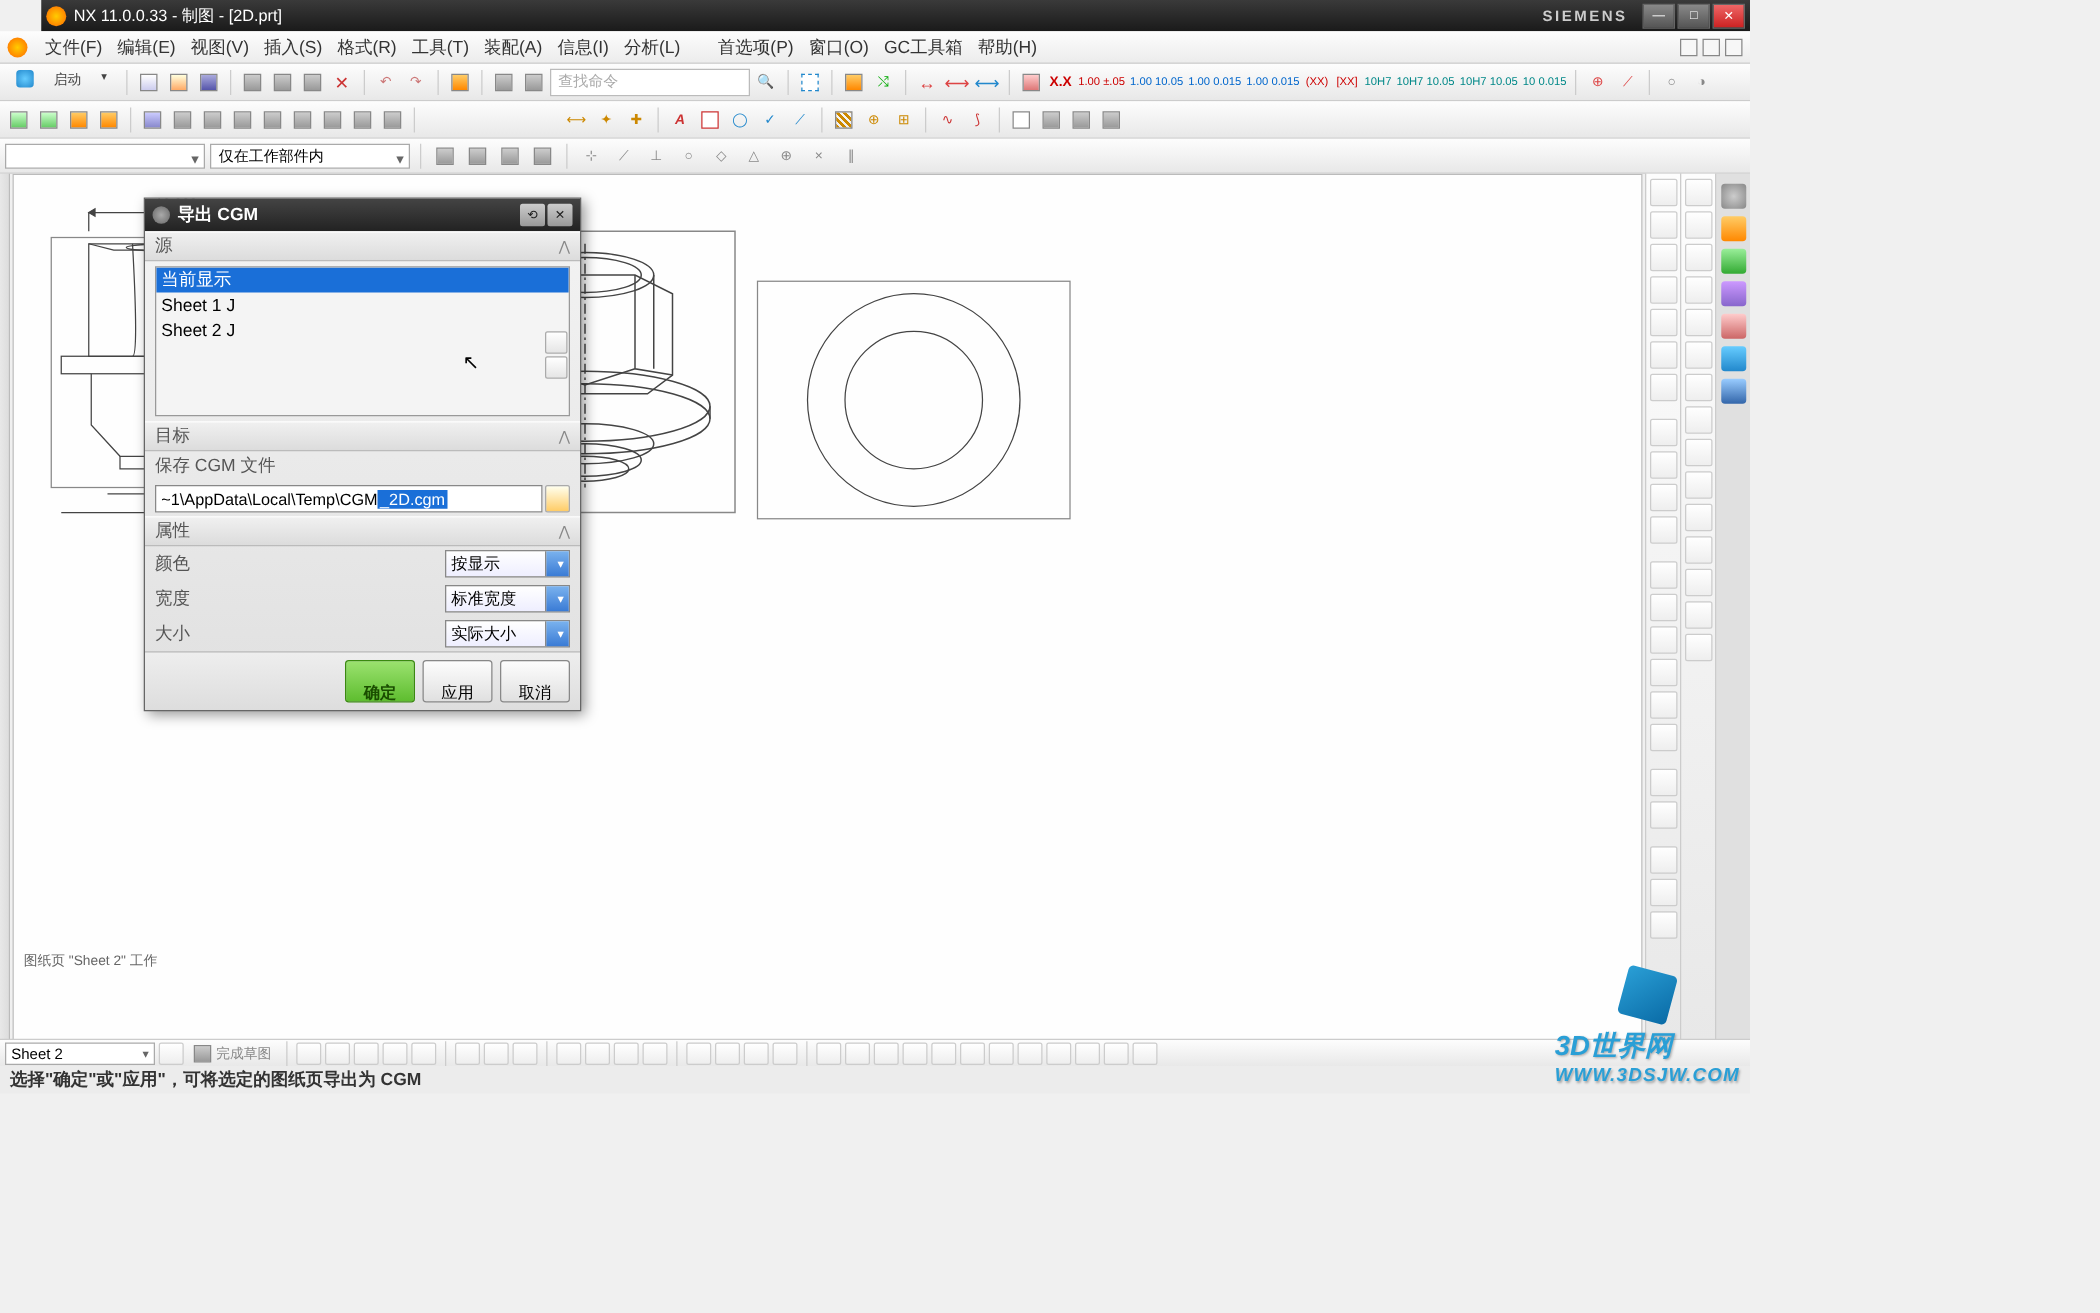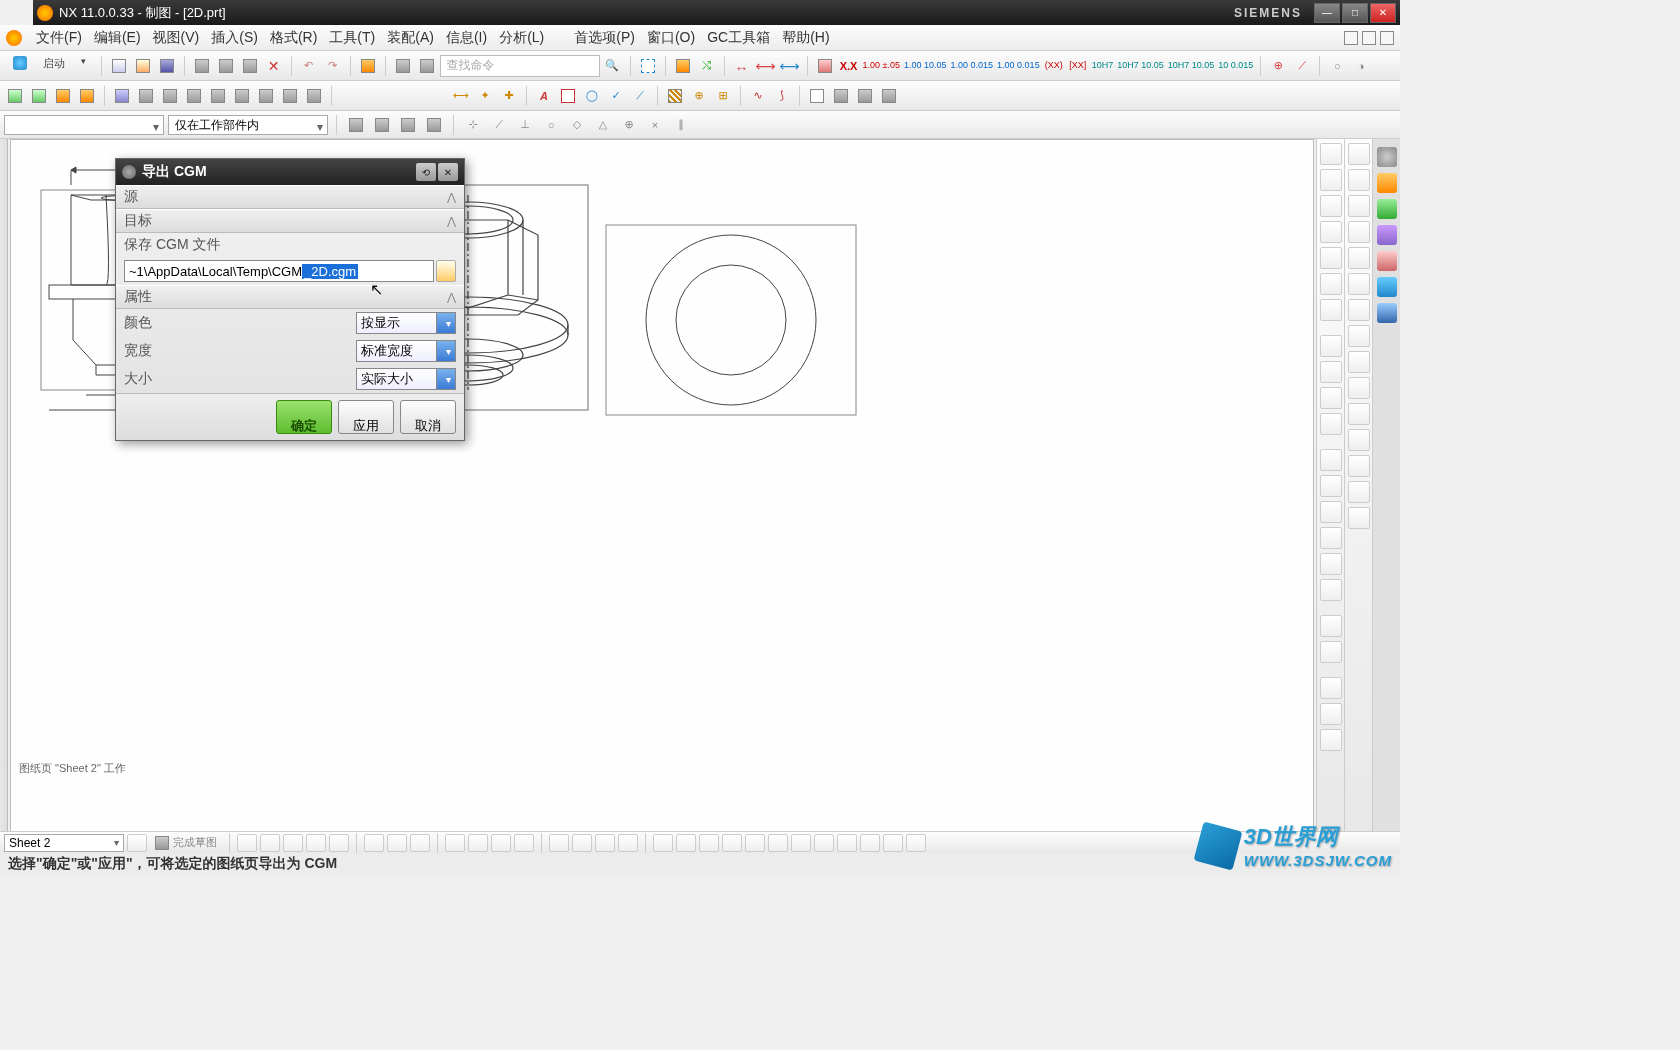--- a/index.html
+++ b/index.html
@@ -77,21 +77,21 @@
 
 
 .sheetinfo { position:absolute; bottom:58px; left:8px; font-size:11px; color:#666; }
 .bottombar { position:absolute; bottom:22px; left:0; right:0; height:22px; background:linear-gradient(#fdfdfd,#e8e8e8); border-top:1px solid #ccc; display:flex; align-items:center; padding:0 4px; gap:3px; overflow:hidden; }
 .bottombar .combo2 { width:120px; height:18px; border:1px solid #aaa; background:#fff; font-size:12px; padding:0 4px; display:flex; align-items:center; position:relative; }
 .bottombar .combo2::after { content:"▾"; position:absolute; right:4px; color:#666; font-size:10px; }
 .bottombar .bbtn { width:20px; height:18px; border:1px solid #ccc; background:linear-gradient(#fff,#eee); border-radius:2px; cursor:pointer; }
 .statusbar { position:absolute; bottom:0; left:0; right:0; height:22px; background:#ececec; display:flex; align-items:center; padding:0 8px; font-size:14px; color:#333; font-weight:bold; }
 
 
-.watermark { position:absolute; right:8px; bottom:6px; font-size:22px; color:#2a9fd6; font-weight:bold; font-style:italic; text-shadow:1px 1px 2px rgba(0,0,0,.3); display:flex; align-items:center; gap:6px; }
+.watermark { position:absolute; right:8px; bottom:6px; font-size:22px; color:#2a9fd6; font-weight:bold; font-style:italic; text-shadow:1px 1px 2px rgba(0,0,0,.3); display:flex; align-items:center; gap:6px;flex-direction:column; }
 .watermark .cube { width:40px; height:40px; background:linear-gradient(135deg,#2a9fd6,#0a6ba6); transform:rotate(15deg); border-radius:4px; }
 .watermark .sub { font-size:15px; color:#2a9fd6; display:block; letter-spacing:1px; }
 
 .cursor { position:absolute; left:370px; top:280px; font-size:16px; color:#000; pointer-events:none; }
 </style>
 </head>
 <body>
 
 <div class="titlebar">
   <div class="logo"></div>
@@ -517,20 +517,31 @@
   <div class="dtitle">
     <span class="gear"></span>
     <span class="dtxt">导出 CGM</span>
     <span class="dib">⟲</span>
     <span class="dib">✕</span>
   </div>
   <div class="section-hdr">
       <span>源</span>
       <span class="chev">⋀</span>
     </div>
+  <div style="position:relative">
+    <div class="listbox">
+      <div class="li sel">当前显示</div>
+      <div class="li">Sheet 1  J</div>
+      <div class="li">Sheet 2  J</div>
+    </div>
+    <div class="sidebtns">
+      <div class="sb"></div>
+      <div class="sb"></div>
+    </div>
+  </div>
   <div class="section-hdr">
       <span>目标</span>
       <span class="chev">⋀</span>
     </div>
   <div class="row">
       <span class="lbl">保存 CGM 文件</span>
     </div>
   <div class="pathrow">
     <div class="pathinput">
         <span>~1\AppData\Local\Temp\CGM</span>

